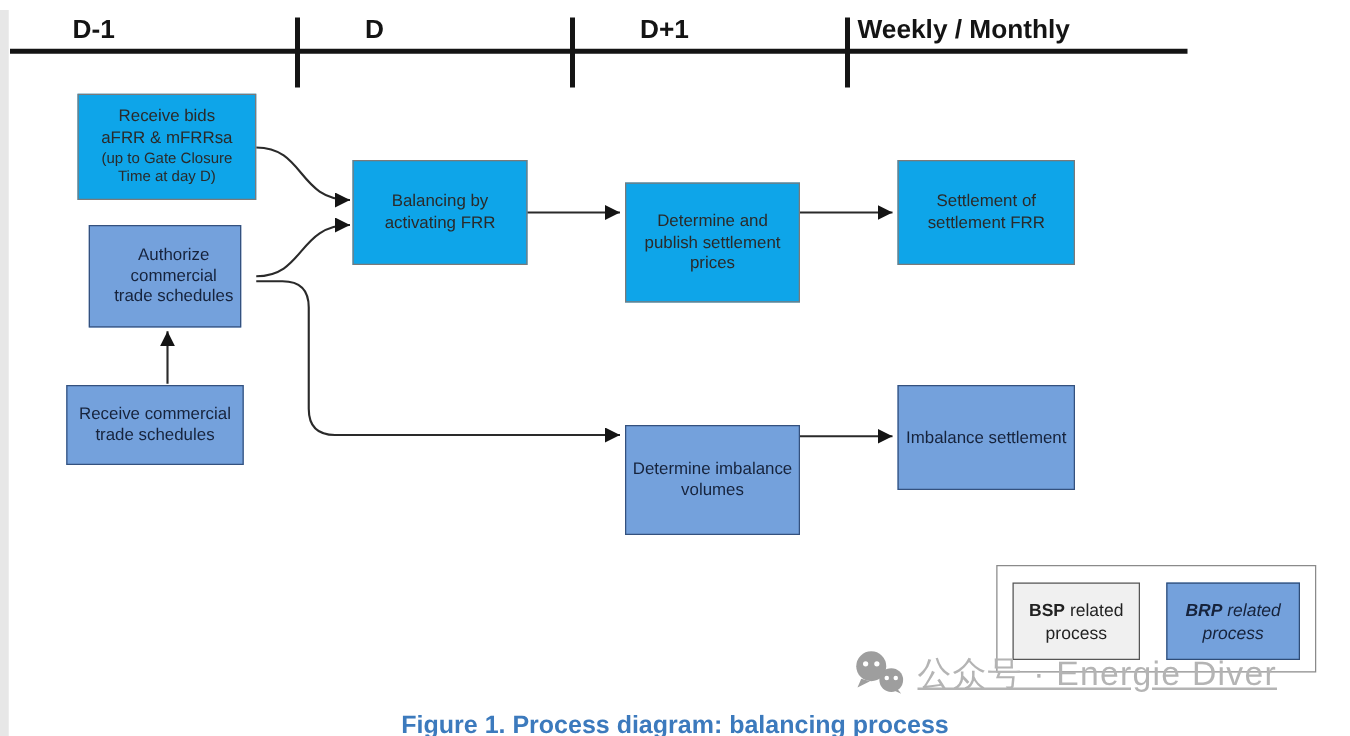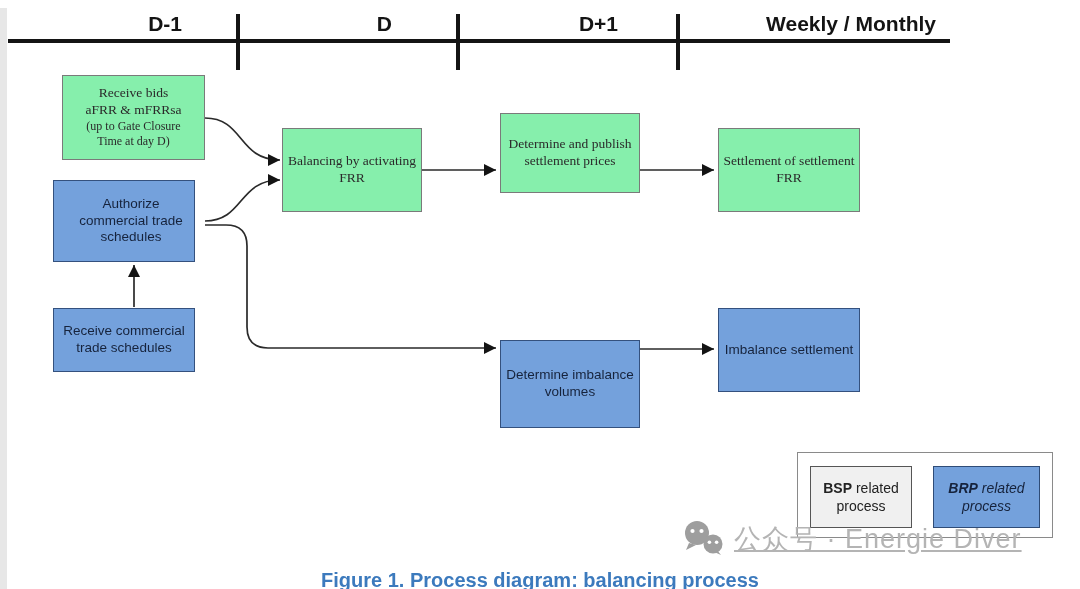--- a/index.html
+++ b/index.html
@@ -4,33 +4,33 @@
 <style>
   html,body{margin:0;padding:0;background:#fff;}
   body{
     width:1080px;height:589px;position:relative;overflow:hidden;
     font-family:"Liberation Sans","DejaVu Sans",sans-serif;color:#222;
   }
   .edge-strip{position:absolute;left:0;top:8px;width:7px;height:581px;background:#e7e7e7;}
   
   .tl-line{position:absolute;left:8px;top:39px;width:942px;height:4px;background:#141414;}
   .tl-tick{position:absolute;top:14px;width:4px;height:56px;background:#141414;}
-  .tl-label{position:absolute;top:12px;font-size:21px;font-weight:bold;color:#141414;text-align:right;}
+  .tl-label{position:absolute;top:12px;font-size:21px;font-weight:bold;color:#141414;text-align:left;}
   
   .box{
     position:absolute;display:flex;align-items:center;justify-content:center;
     text-align:center;font-size:13.5px;line-height:1.25;padding:2px 4px;box-sizing:border-box;
   }
-  .box.gray{background:#86efac;border:1.6px solid #7a7a7a;color:#2a2a2a;font-family:Liberation Serif, serif;}
+  .box.gray{background:#0ea5e9;border:1.6px solid #7a7a7a;color:#2a2a2a;}
   .box.blue{background:#74a1dc;border:1.8px solid #34517e;color:#16233c;}
   .b-receive-bids{left:62px;top:75px;width:143px;height:85px;}
-  .b-authorize{left:53px;top:180px;width:142px;height:82px;padding-left:18px;}
+  .b-authorize{left:71px;top:180px;width:122px;height:82px;padding-left:18px;}
   .b-receive-sched{left:53px;top:308px;width:142px;height:64px;}
   .b-balancing{left:282px;top:128px;width:140px;height:84px;}
-  .b-det-prices{left:500px;top:113px;width:140px;height:80px;}
+  .b-det-prices{left:500px;top:146px;width:140px;height:96px;}
   .b-settle-frr{left:718px;top:128px;width:142px;height:84px;}
   .b-det-imb{left:500px;top:308px;width:140px;height:88px;margin-top:32px;}
   .b-imb-settle{left:718px;top:308px;width:142px;height:84px;text-align:right;}
   .l{font-size:13.5px;}
   .s{font-size:12px;line-height:1.28;}
   
   .connectors{position:absolute;left:0;top:0;z-index:0;}
   .box,.legend,.tl-line,.tl-tick,.tl-label{z-index:1;}
   
   .legend{position:absolute;left:797px;top:452px;width:256px;height:86px;background:#fff;border:1.5px solid #8a8a8a;box-sizing:border-box;}

